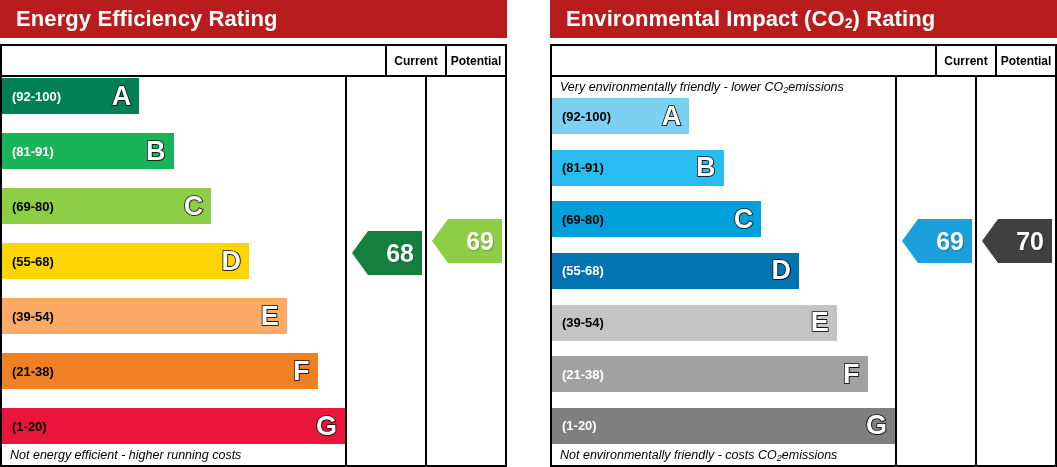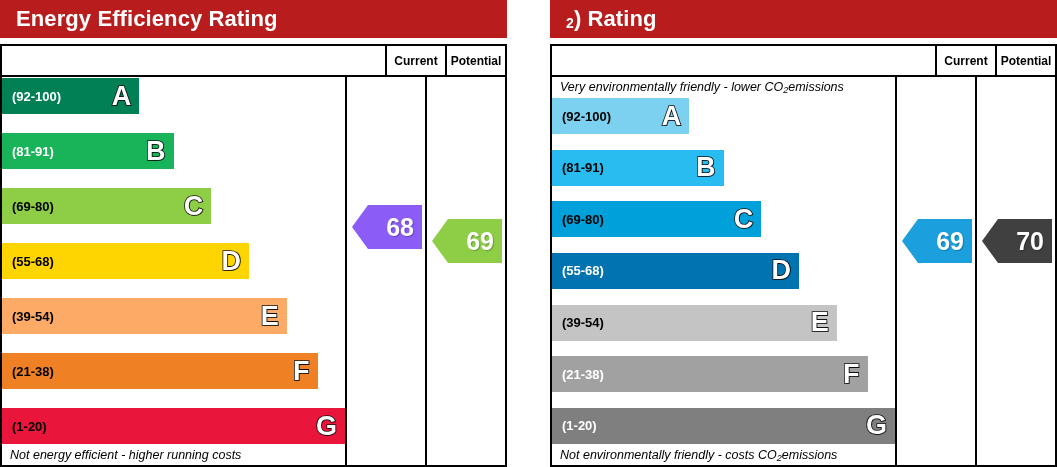--- a/index.html
+++ b/index.html
@@ -187,32 +187,33 @@
                 <span class="letter">F</span>
               </div>
               <div class="band" style="width: 100%; background: rgb(233, 21, 59);">
                 <span class="range" style="color: rgb(0, 0, 0);">(1-20)</span>
                 <span class="letter">G</span>
               </div>
             </div>
           <div class="caption">Not energy efficient - higher running costs</div>
         </div>
         <div class="cur-col" id="energy-current-col">
-            <div class="arrow" style="background: #8b5cf6; top: 128px;">68</div>
+            <div class="arrow" style="background: #15803d; top: 154px;">68</div>
           </div>
         <div class="pot-col" id="energy-potential-col">
             <div class="arrow" style="background: rgb(141, 206, 70); top: 142px;">69</div>
           </div>
       </div>
     </div>
 
   </div>
 
   <div class="panel">
     <div class="panel-title">
+      <span>Environmental Impact (CO</span>
         <sub>2</sub>
         <span>) Rating</span>
     </div>
     <div class="title-gap"></div>
 
     <div class="chart-box">
       <div class="col-head">
         <div class="spacer"></div>
         <div class="cur">Current</div>
         <div class="pot">Potential</div>

